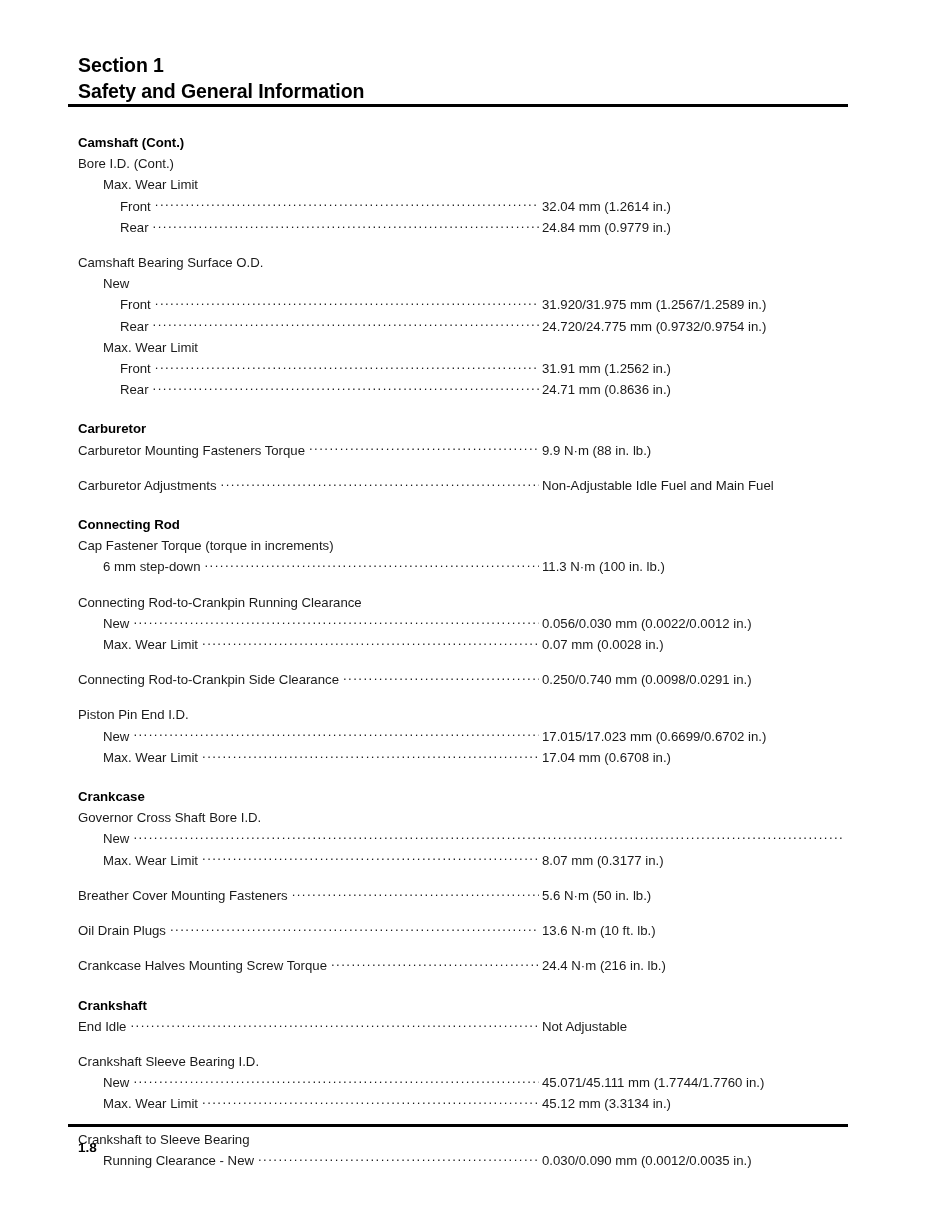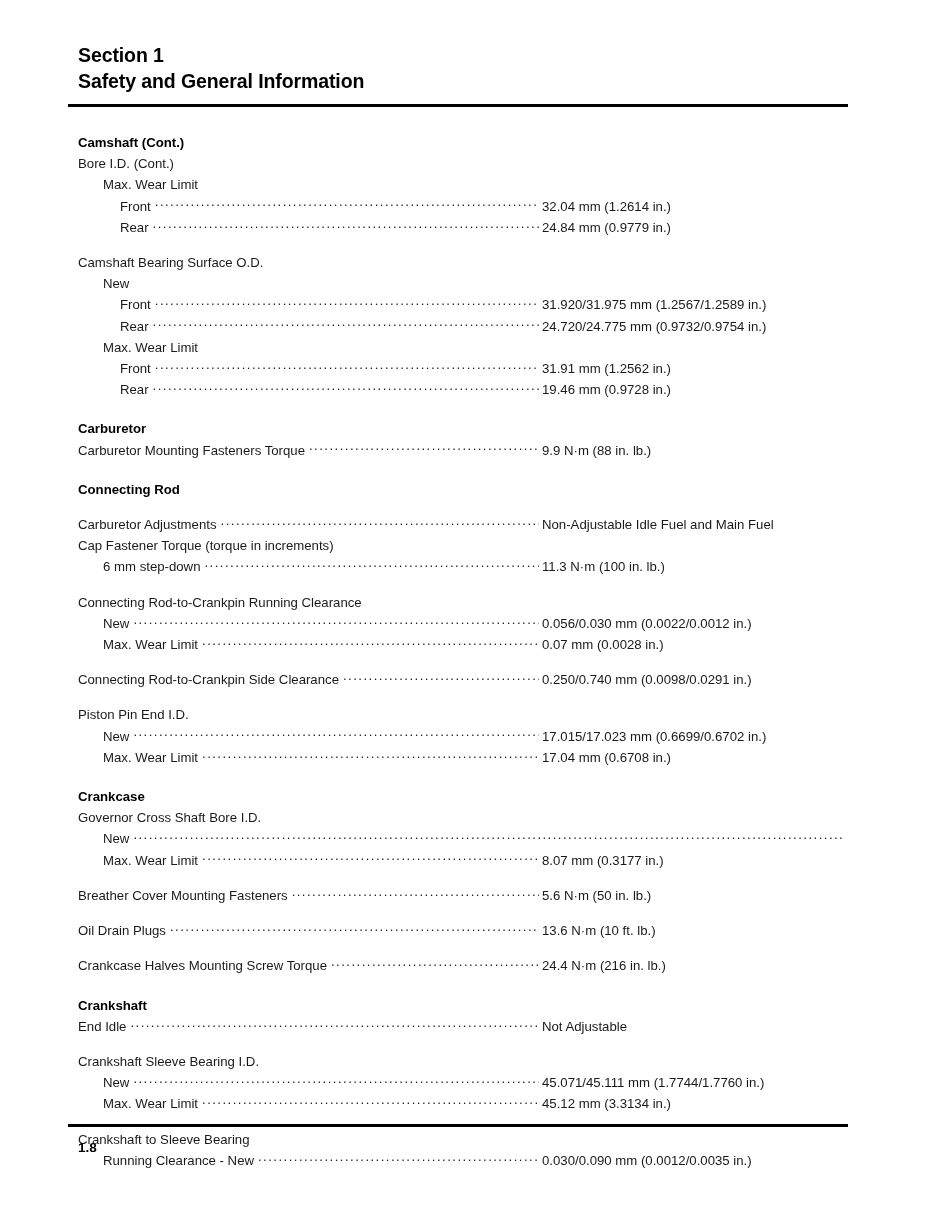--- a/index.html
+++ b/index.html
@@ -21,21 +21,21 @@
     position: absolute;
     left: 0; top: 0;
     width: 935px;
     height: 1210px;
   }
 
   
   .header {
     position: absolute;
     left: 78px;
-    top: 42px;
+    top: 52px;
     width: 770px;
   }
   .header-line {
     font-size: 19.5px;
     font-weight: bold;
     letter-spacing: -0.1px;
     line-height: 26px;
     color: #000;
     white-space: nowrap;
   }
@@ -182,38 +182,38 @@
         <span class="label ind1">Max. Wear Limit</span>
       </div>
       <div class="row gap-sm">
         <span class="label ind2">Front</span>
         <span class="leader"></span>
         <span class="value">31.91 mm (1.2562 in.)</span>
       </div>
       <div class="row gap-sm">
         <span class="label ind2">Rear</span>
         <span class="leader"></span>
-        <span class="value">19.46 mm (0.9728 in.)</span>
+        <span class="value">24.71 mm (0.8636 in.)</span>
       </div>
       <div class="row gap-lg plain">
         <span class="label ind0 bold">Carburetor</span>
       </div>
       <div class="row gap-sm">
         <span class="label ind0">Carburetor Mounting Fasteners Torque</span>
         <span class="leader"></span>
         <span class="value">9.9 N·m (88 in. lb.)</span>
       </div>
+      <div class="row gap-md">
+        <span class="label ind0">Carburetor Adjustments</span>
+        <span class="leader"></span>
+        <span class="value">Non-Adjustable Idle Fuel and Main Fuel</span>
+      </div>
       <div class="row gap-lg plain">
         <span class="label ind0 bold">Connecting Rod</span>
       </div>
-      <div class="row gap-md">
-        <span class="label ind0">Carburetor Adjustments</span>
-        <span class="leader"></span>
-        <span class="value">Non-Adjustable Idle Fuel and Main Fuel</span>
-      </div>
       <div class="row gap-sm plain">
         <span class="label ind0">Cap Fastener Torque (torque in increments)</span>
       </div>
       <div class="row gap-sm">
         <span class="label ind1">6 mm step-down</span>
         <span class="leader"></span>
         <span class="value">11.3 N·m (100 in. lb.)</span>
       </div>
       <div class="row gap-md plain">
         <span class="label ind0">Connecting Rod-to-Crankpin Running Clearance</span>

